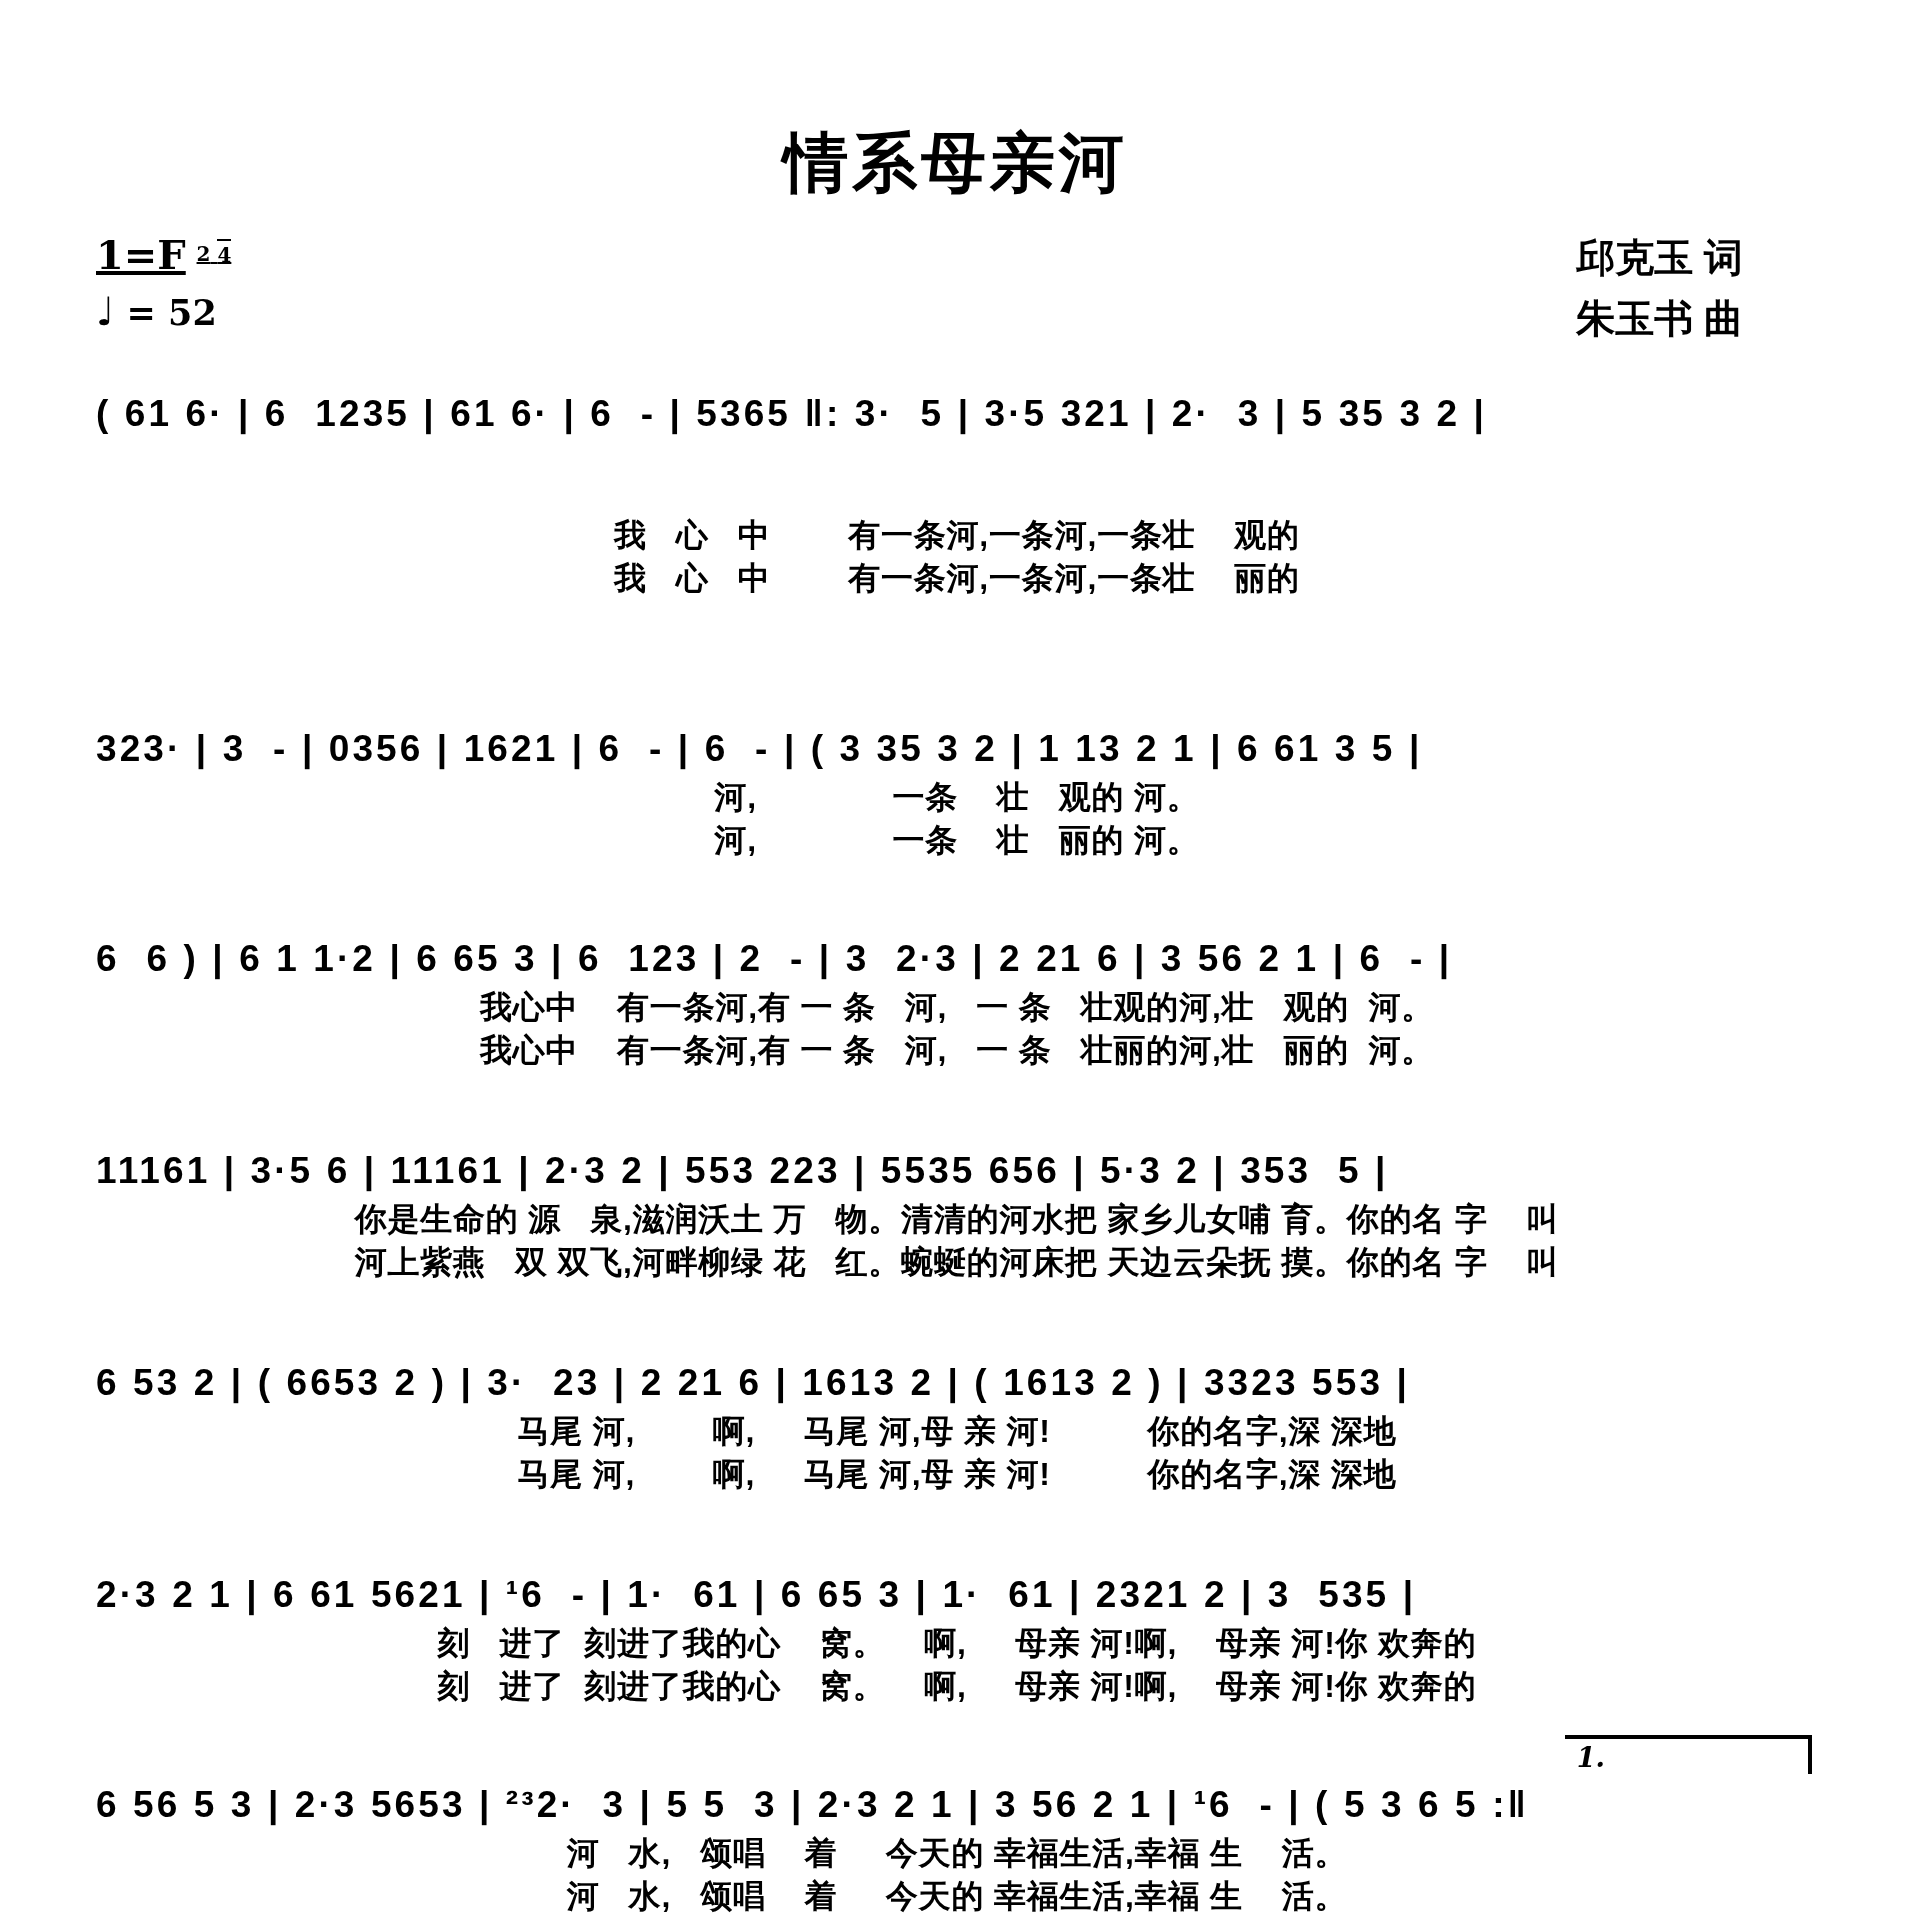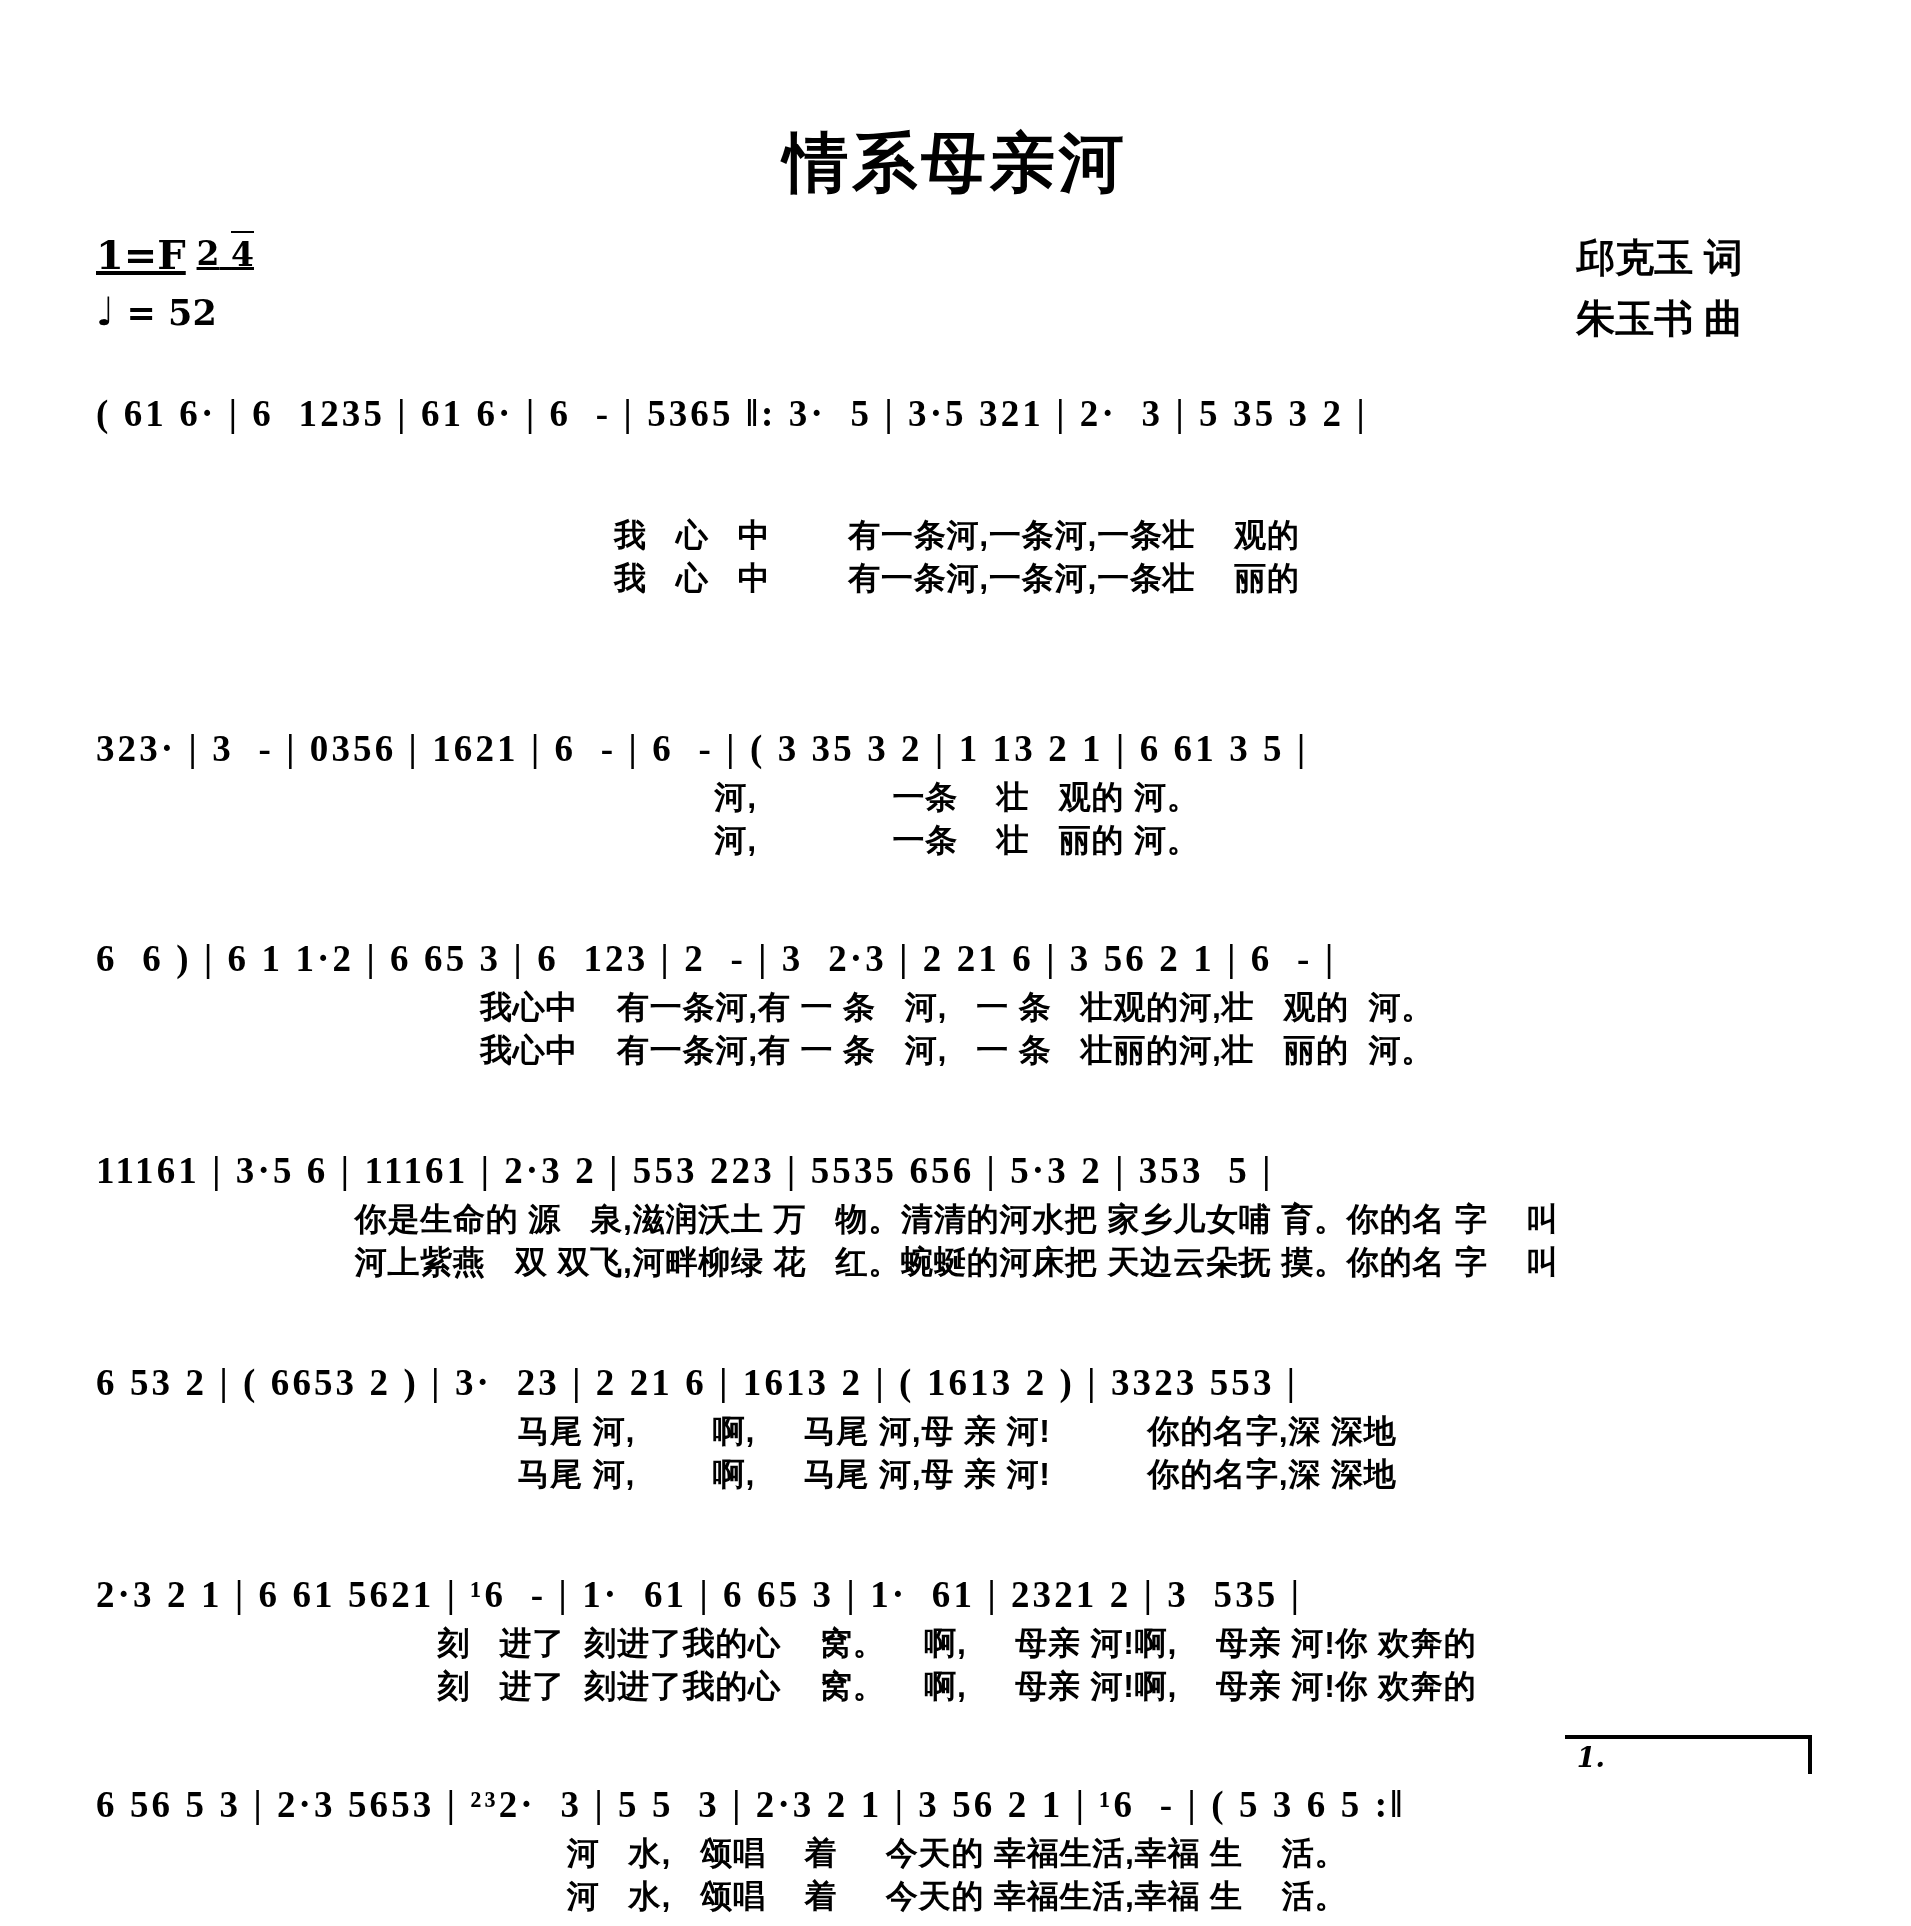--- a/index.html
+++ b/index.html
@@ -4,28 +4,28 @@
 <style>
   html,body{margin:0;padding:0;background:#fff;}
   .page{position:relative;width:1911px;height:2703px;background:#fff;color:#000;
         font-family:"Liberation Sans",sans-serif;overflow:hidden;}
   .title{position:absolute;top:119px;left:0;width:100%;text-align:center;
          font-size:65px;font-weight:900;letter-spacing:3.9px;}
   .meta{position:absolute;left:96px;top:231px;}
   .keyrow{display:flex;align-items:center;font-family:"DejaVu Serif",serif;
           font-weight:700;font-size:40px;text-decoration:underline;}
   .frac{display:inline-block;margin-left:10.8px;text-align:center;
-        font-size:33px;line-height:28.5px;font-weight:700;}
+        font-size:20px;line-height:28.5px;font-weight:700;}
   .frac .den{border-top:2.7px solid #000;padding-top:1.5px;}
   .temporow{margin-top:10.8px;font-family:"DejaVu Serif",serif;font-weight:700;font-size:35px;}
   .temporow .noteglyph{font-family:"DejaVu Sans",sans-serif;font-size:39px;}
   .credits{position:absolute;right:168px;top:227px;text-align:right;
            font-size:39px;font-weight:700;line-height:61px;}
   .system{position:absolute;left:96px;width:1722px;}
-  .notes{font-family:Liberation Serif, serif;font-weight:700;font-size:37px;
+  .notes{font-family:Liberation Sans, sans-serif;font-weight:700;font-size:37px;
          letter-spacing:3.1px;white-space:pre;line-height:50px;}
   .lyric{font-weight:700;font-size:32px;letter-spacing:0.8px;white-space:pre;
          margin-top:4px;line-height:39px;text-align:center;}
   .volta{position:absolute;top:-45px;right:5.8px;width:243px;height:35px;
          border-top:4.2px solid #000;border-right:4.2px solid #000;}
   .volta .vlabel{position:absolute;left:11.6px;top:3.1px;font-family:"DejaVu Serif",serif;
          font-style:italic;font-weight:700;font-size:27px;}
 </style>
 </head>
 <body>

